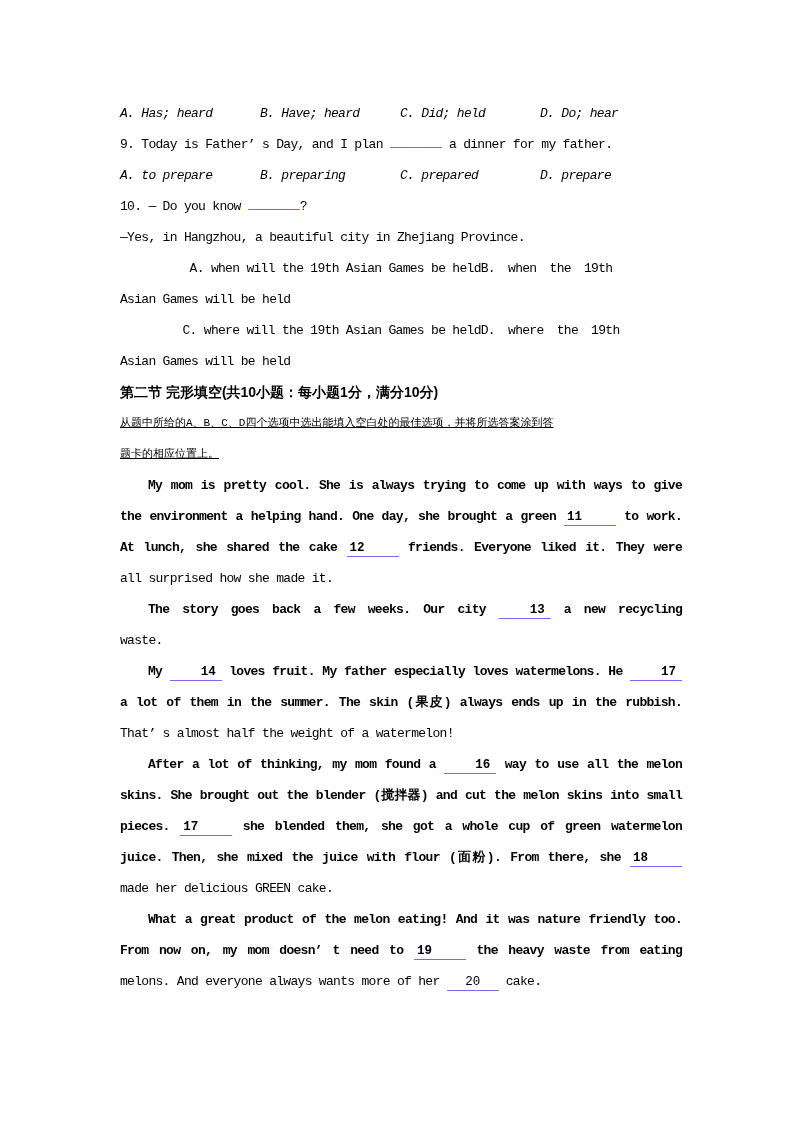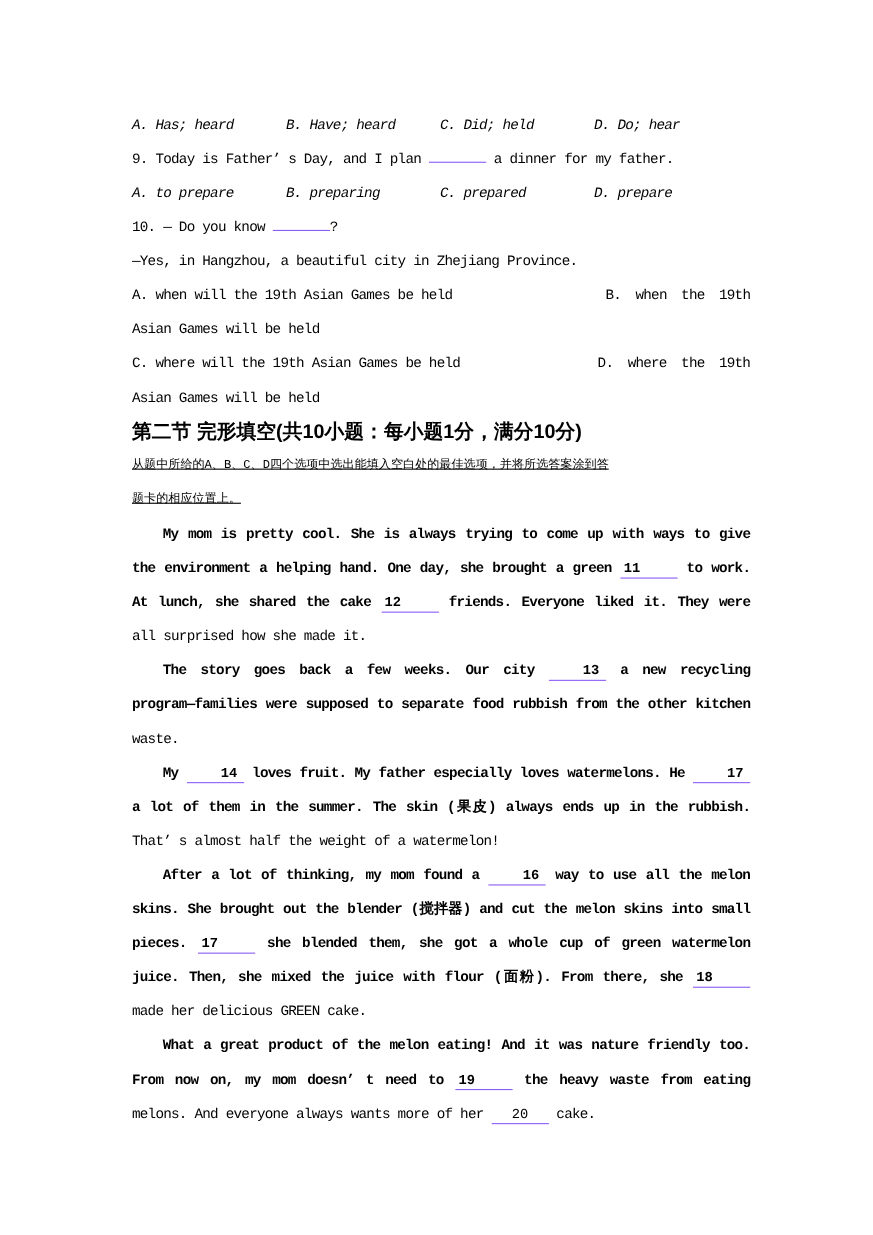--- a/index.html
+++ b/index.html
@@ -32,27 +32,27 @@
     font-weight: bold;
   }
   .ind { text-indent: 28px; }
   .opts {
     display: grid;
     grid-template-columns: 140px 140px 140px auto;
     font-style: italic;
   }
   .split {
     display: flex;
-    justify-content: space-between;
+    justify-content: center;
   }
   .split .right { word-spacing: 6px; }
   .heading {
     font-weight: 700;
     letter-spacing: 0;
-    font-size: 18px;
+    font-size: 14px;
     font-family: "Liberation Sans", "DejaVu Sans", sans-serif;
   }
   .cjk {
     letter-spacing: 0;
     font-size: 11px;
     text-decoration: underline;
   }
   .blank {
     display: inline-block;
     min-width: 52px;
@@ -95,21 +95,20 @@
     </div>
     <div class="line"><span>Asian Games will be held</span></div>
     <div class="line heading"><span>第二节  完形填空(共10小题：每小题1分，满分10分)</span></div>
     <div class="line cjk"><span>从题中所给的A、B、C、D四个选项中选出能填入空白处的最佳选项，并将所选答案涂到答</span></div>
     <div class="line cjk"><span>题卡的相应位置上。</span></div>
     <div class="line ind just"><span>My mom is pretty cool. She is always trying to come up with ways to give</span></div>
     <div class="line just"><span>the environment a helping hand. One day, she brought a green </span><span class="blank">11</span><span> to work.</span></div>
     <div class="line just"><span>At lunch, she shared the cake </span><span class="blank">12</span><span> friends. Everyone liked it. They were</span></div>
     <div class="line"><span>all surprised how she made it.</span></div>
     <div class="line ind just"><span>The story goes back a few weeks. Our city </span><span class="blank">13</span><span> a new recycling</span></div>
-    <div class="line just"><span>program—families were supposed to separate food rubbish from the other kitchen</span></div>
     <div class="line"><span>waste.</span></div>
     <div class="line ind just"><span>My </span><span class="blank">14</span><span> loves fruit. My father especially loves watermelons. He </span><span class="blank">17</span></div>
     <div class="line just"><span>a lot of them in the summer. The skin (果皮) always ends up in the rubbish.</span></div>
     <div class="line"><span>That’ s almost half the weight of a watermelon!</span></div>
     <div class="line ind just"><span>After a lot of thinking, my mom found a </span><span class="blank">16</span><span> way to use all the melon</span></div>
     <div class="line just"><span>skins. She brought out the blender (搅拌器) and cut the melon skins into small</span></div>
     <div class="line just"><span>pieces. </span><span class="blank">17</span><span> she blended them, she got a whole cup of green watermelon</span></div>
     <div class="line just"><span>juice. Then, she mixed the juice with flour (面粉). From there, she </span><span class="blank">18</span></div>
     <div class="line"><span>made her delicious GREEN cake.</span></div>
     <div class="line ind just"><span>What a great product of the melon eating! And it was nature friendly too.</span></div>

